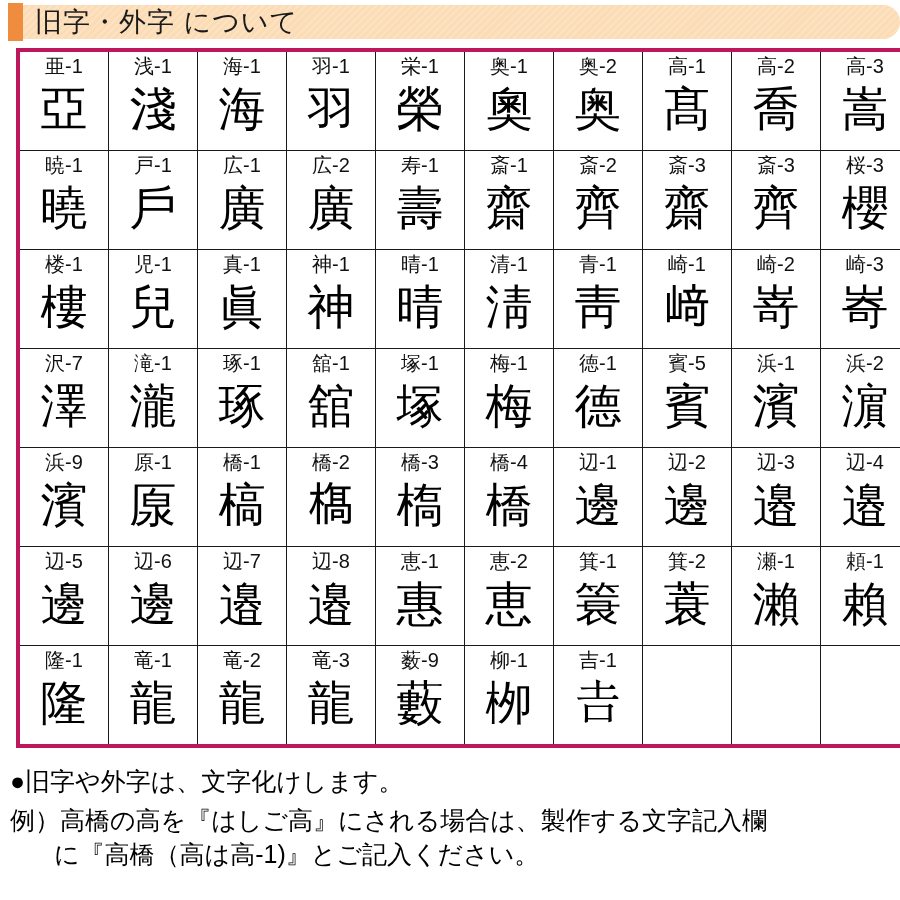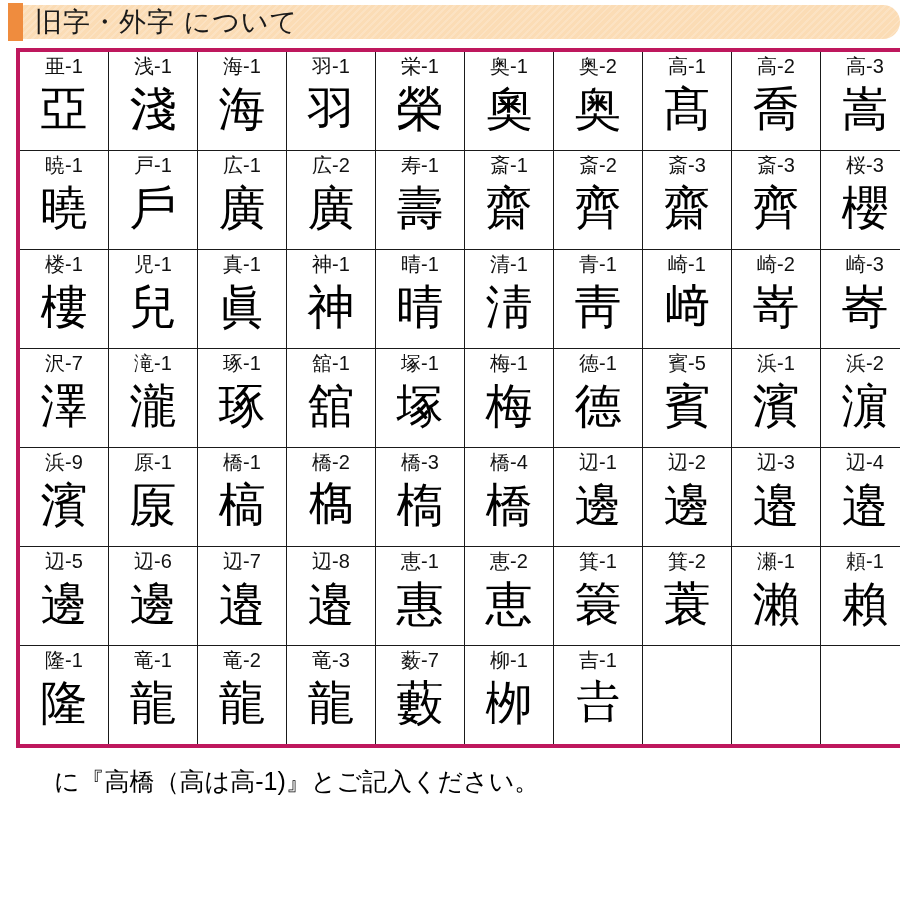--- a/index.html
+++ b/index.html
@@ -312,21 +312,21 @@
         </td>
         <td>
           <div class="cell-label">竜-2</div>
           <div class="cell-glyph">龍</div>
         </td>
         <td>
           <div class="cell-label">竜-3</div>
           <div class="cell-glyph">龍</div>
         </td>
         <td>
-          <div class="cell-label">薮-7</div>
+          <div class="cell-label">薮-9</div>
           <div class="cell-glyph">藪</div>
         </td>
         <td>
           <div class="cell-label">柳-1</div>
           <div class="cell-glyph">栁</div>
         </td>
         <td>
           <div class="cell-label">吉-1</div>
           <div class="cell-glyph">𠮷</div>
         </td>
@@ -340,14 +340,16 @@
         </td>
         <td>
           <div class="cell-label"></div>
           <div class="cell-glyph"></div>
         </td>
       </tr>
     </tbody>
 </table>
 
 <div class="notes">
+  <div class="note-line1">●旧字や外字は、文字化けします。</div>
+  <div class="note-line2">例）高橋の高を『はしご高』にされる場合は、製作する文字記入欄</div>
   <div class="note-line3">に『高橋（高は高-1)』とご記入ください。</div>
 </div>
 
 </body></html>

